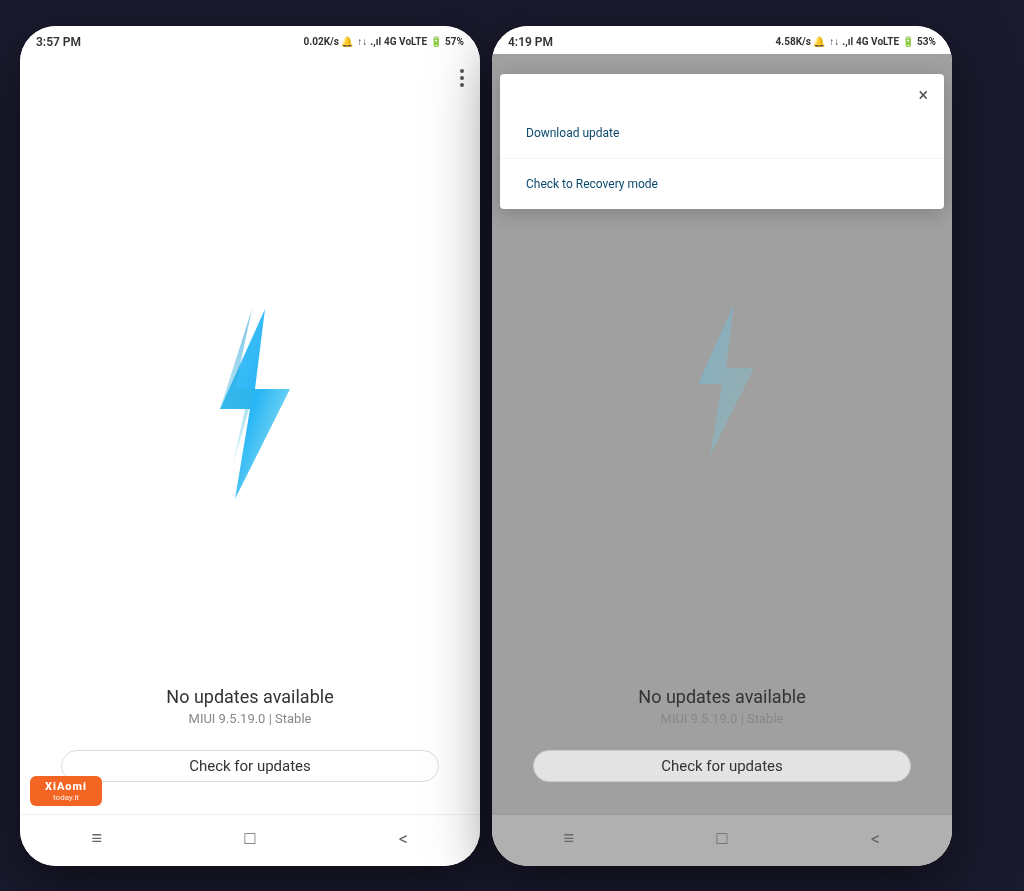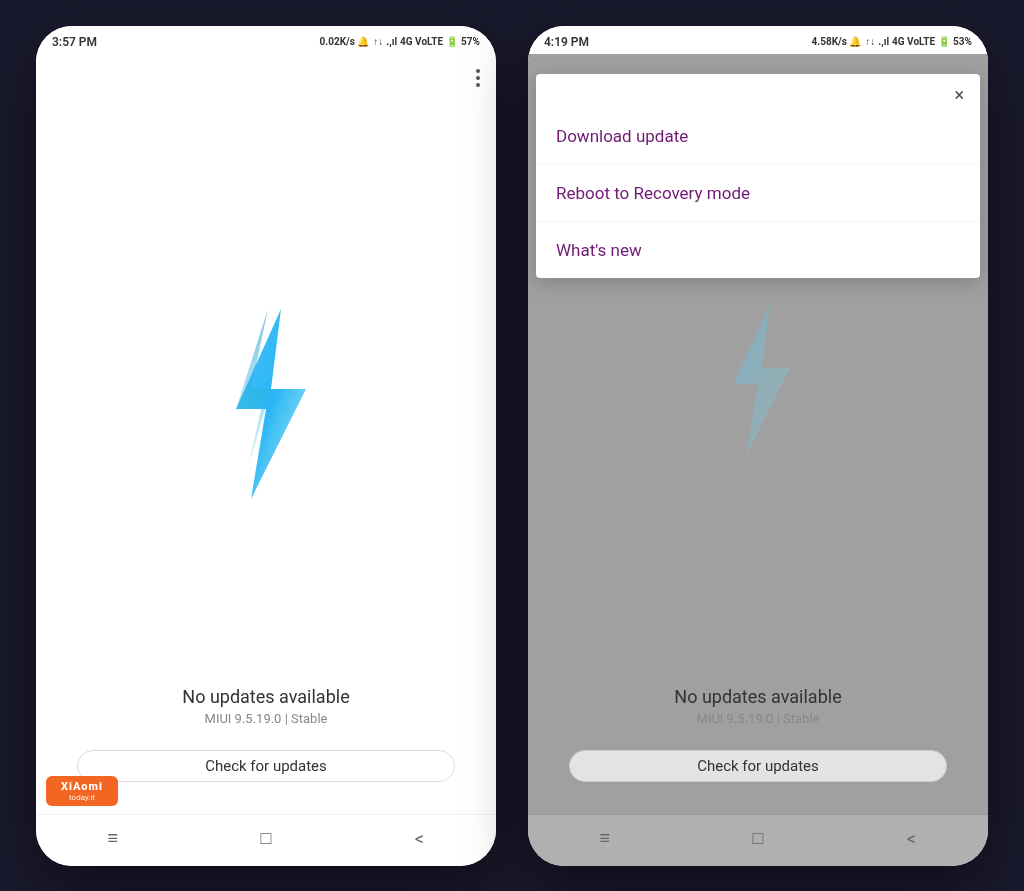--- a/index.html
+++ b/index.html
@@ -10,22 +10,23 @@
       display: flex;
       align-items: center;
       justify-content: center;
       gap: 0;
       font-family: 'Roboto', Arial, sans-serif;
       overflow: hidden;
     }
 
     .phones-container {
       display: flex;
-      align-items: center;
-      justify-content: center;
+      gap: 12px;
+      align-items: center;
+      justify-content: flex-start;
       width: 100%;
       height: 100%;
       padding: 20px;
     }
 
     .phone {
       width: 460px;
       height: 840px;
       background: #fff;
       border-radius: 36px;
@@ -196,23 +197,23 @@
     }
 
     .close-btn {
       font-size: 18px;
       color: #555;
       cursor: pointer;
       line-height: 1;
     }
 
     .menu-item {
-      padding: 18px 20px;
-      font-size: 17px;
-      color: #701a75;
+      padding: 18px 26px;
+      font-size: 12px;
+      color: #0c4a6e;
       cursor: pointer;
       border-bottom: 1px solid #f5f5f5;
     }
 
     .menu-item:last-child {
       border-bottom: none;
     }
 
     
     .watermark {
@@ -317,43 +318,42 @@
         <span>&lt;</span>
       </div>
     </div>
 
     <div class="watermark">
       <span class="watermark-logo">XiAomi</span>
       <span class="watermark-sub">today.it</span>
     </div>
   </div>
 
-  <div class="phone" style="position:relative;margin-left:32px;">
+  <div class="phone" style="position:relative;">
 
     <div class="top-section" style="position:relative;z-index:10;">
 
       <div class="status-bar">
         <span class="status-time">4:19 PM</span>
         <div class="status-icons">
           <span>4.58K/s</span>
           <span>🔔</span>
           <span>↑↓</span>
           <span>.,ıl</span>
           <span>4G VoLTE</span>
           <span>🔋 53%</span>
         </div>
       </div>
 
       <div class="dropdown-menu">
         <div class="menu-header">
           <span class="close-btn">×</span>
         </div>
         <div class="menu-item">Download update</div>
-        <div class="menu-item">Reboot to Recovery mode</div>
-        <div class="menu-item">What's new</div>
+        <div class="menu-item">Check to Recovery mode</div>
       </div>
     </div>
 
     <div style="flex:1;background:#a0a0a0;display:flex;flex-direction:column;align-items:center;justify-content:space-between;padding:20px 20px 20px;position:relative;">
 
       <div style="flex:1;display:flex;align-items:center;justify-content:center;opacity:0.4;">
         <svg width="100" height="160" viewBox="0 0 120 200" xmlns="http://www.w3.org/2000/svg">
           <defs>
             <linearGradient id="bolt-grad3" x1="0%" y1="0%" x2="100%" y2="100%">
               <stop offset="0%" style="stop-color:#4fc3f7"></stop>

